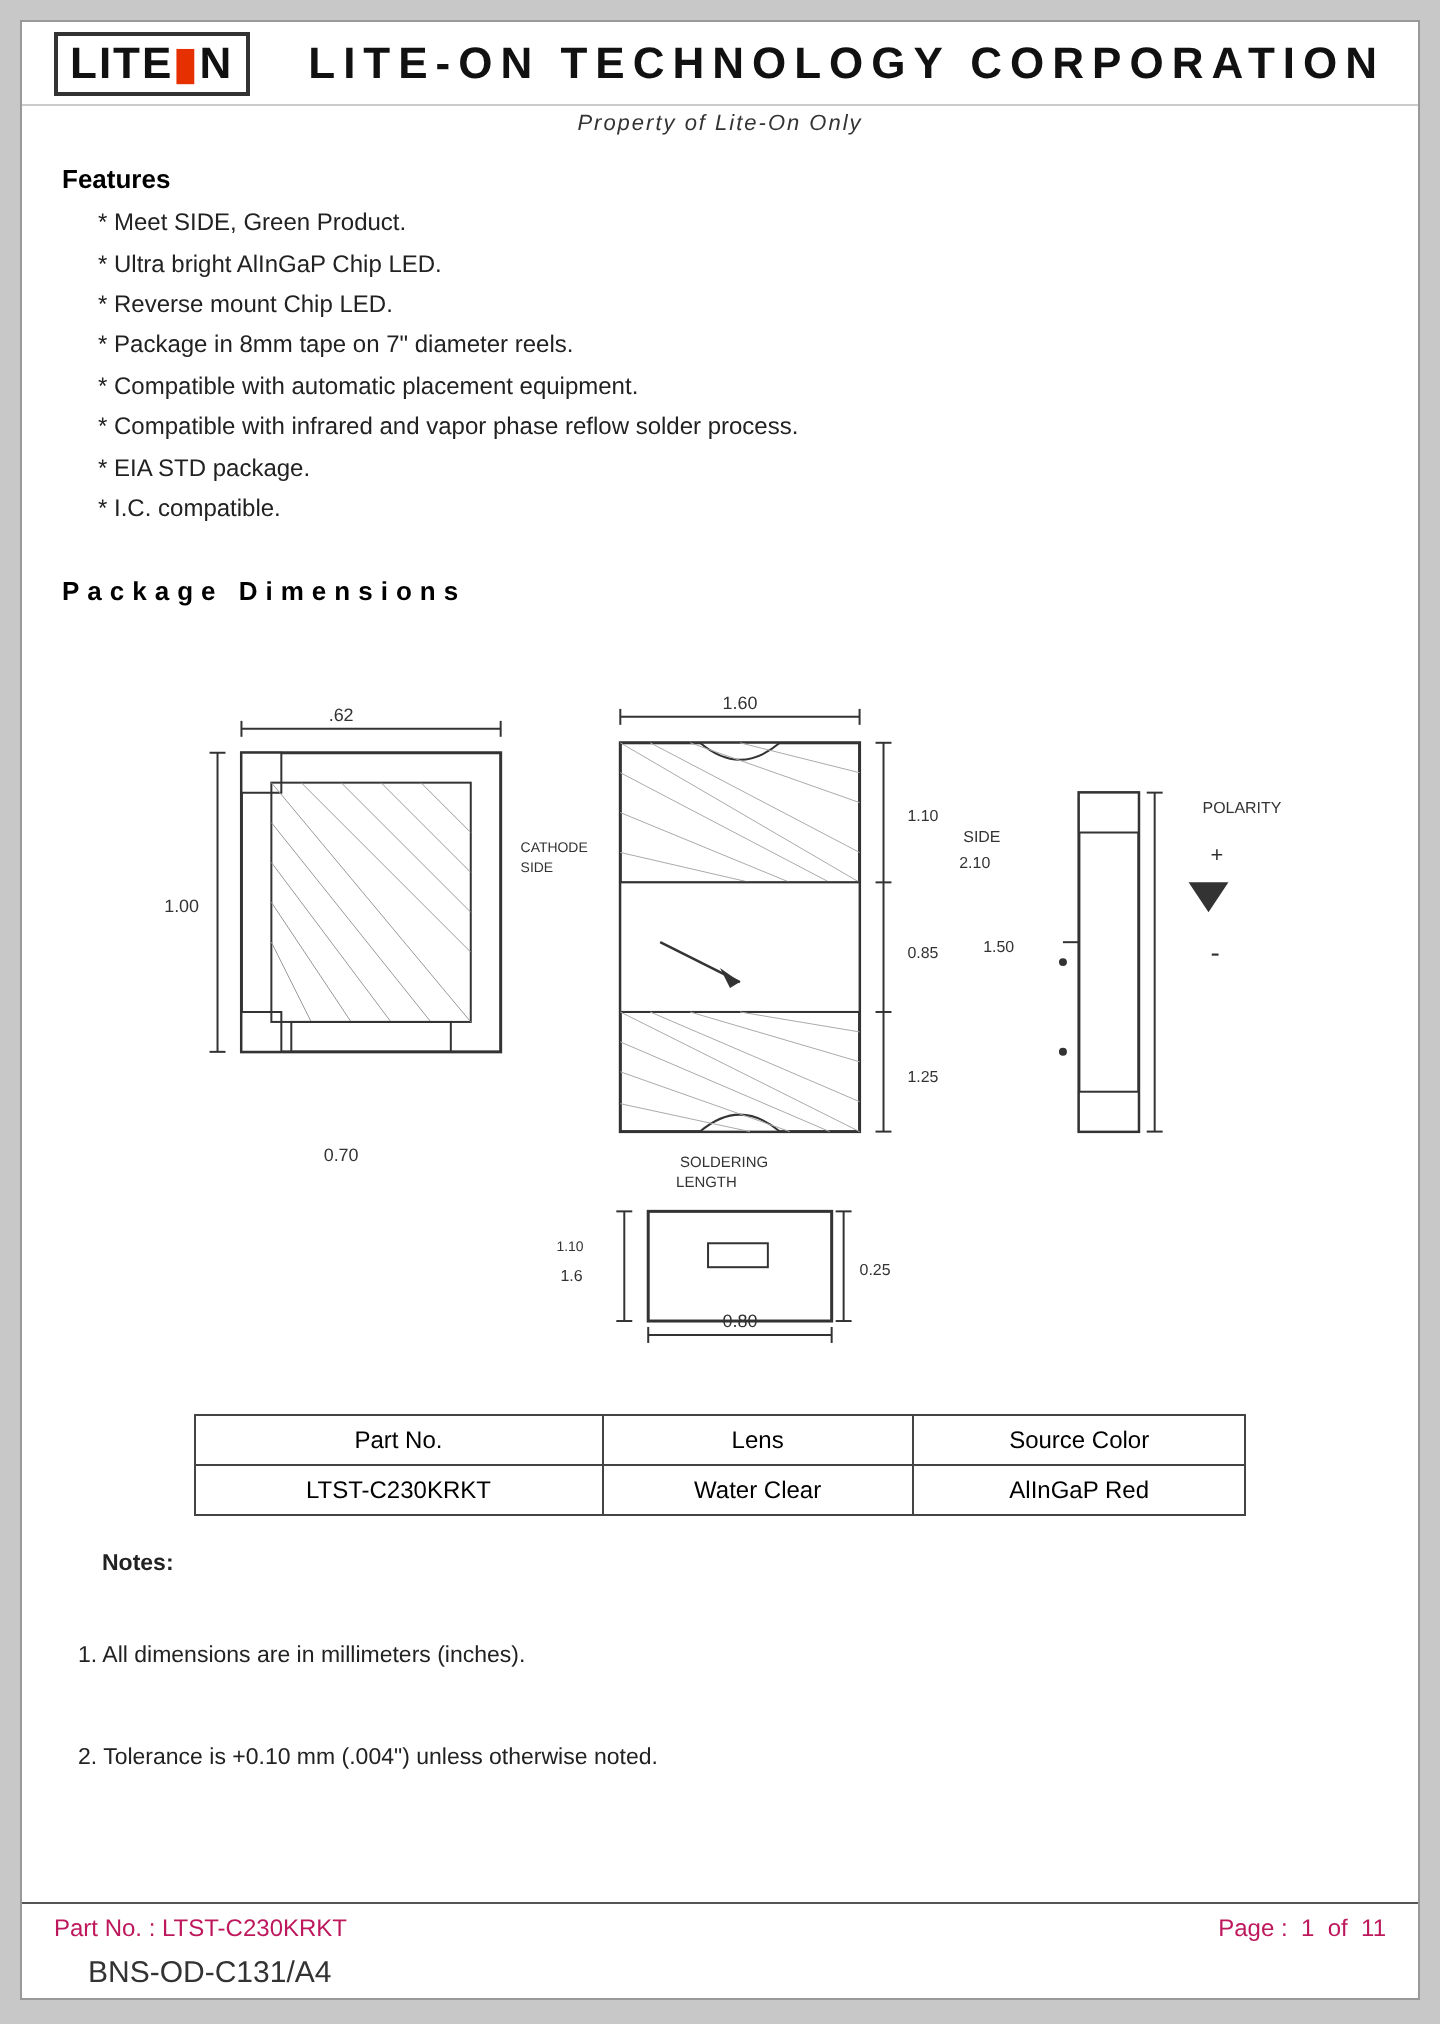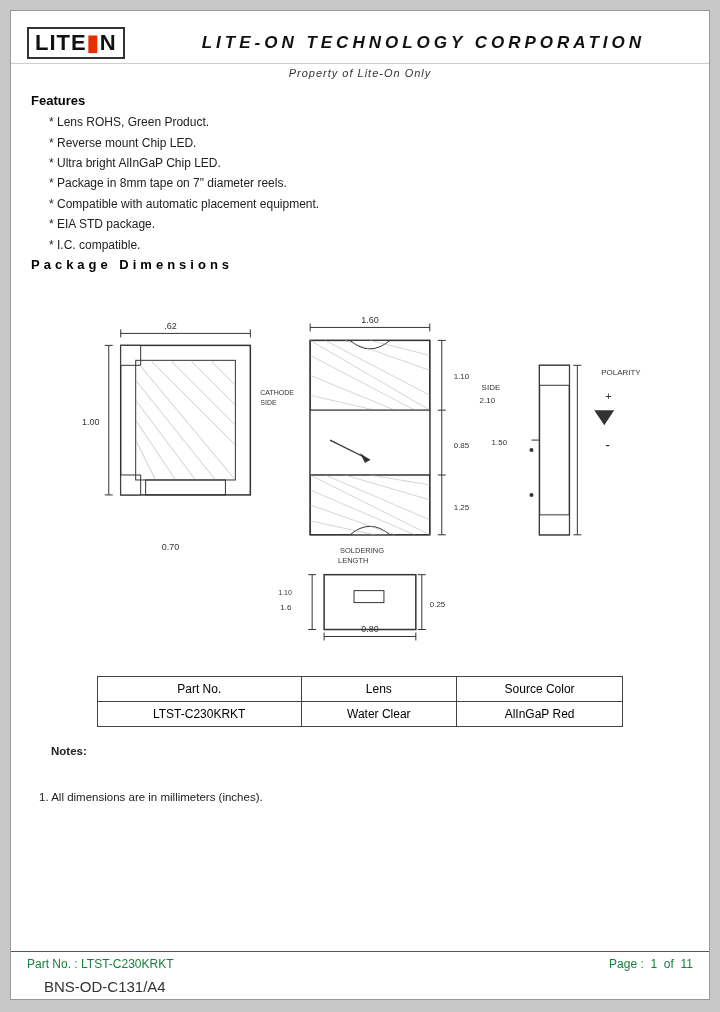--- a/index.html
+++ b/index.html
@@ -20,46 +20,45 @@
       min-height: 990px;
       border: 1px solid #999;
       display: flex;
       flex-direction: column;
     }
     
     .header {
       display: flex;
       align-items: center;
       justify-content: flex-end;
-      padding: 16px 16px 4px 16px;
+      padding: 5px 16px 4px 16px;
       border-bottom: 1px solid #ccc;
       gap: 29px;
     }
     .logo-area {
       display: flex;
       align-items: center;
     }
     .logo-box {
       border: 2.5px solid #333;
       padding: 2px 6px;
       font-size: 22px;
       font-weight: bold;
       font-family: 'Arial Black', Arial, sans-serif;
       letter-spacing: 1px;
       color: #111;
       line-height: 1.1;
     }
     .header-title {
-      font-size: 17px;
+      font-size: 22px;
       font-weight: bold;
       letter-spacing: 4px;
       color: #111;
       text-align: center;
       flex: 1;
-      font-style: italic;
     }
     .subtitle {
       text-align: center;
       font-size: 11px;
       color: #333;
       padding: 3px 0 6px 0;
       letter-spacing: 1px;
       font-style: italic;
     }
     
@@ -78,21 +77,21 @@
       font-size: 12px;
       line-height: 1.7;
       color: #222;
     }
     .features-list li::before {
       content: "* ";
     }
     .package-title {
       font-size: 13px;
       font-weight: bold;
-      margin-top: 2px;
+      margin-top: 24px;
       margin-bottom: 8px;
       letter-spacing: 4px;
     }
     
     .diagram-area {
       width: 100%;
       height: 380px;
       position: relative;
       margin-bottom: 16px;
     }
@@ -132,21 +131,21 @@
       margin-top: 30px;
     }
     
     .footer {
       border-top: 1px solid #555;
       display: flex;
       justify-content: space-between;
       align-items: center;
       padding: 5px 16px;
       font-size: 12px;
-      color: #15803d;
+      color: #be185d;
     }
     .footer-bottom {
       font-size: 15px;
       color: #333;
       padding: 2px 16px 4px 33px;
     }
   </style>
 </head>
 <body>
 
@@ -159,25 +158,26 @@
       </div>
     </div>
     <div class="header-title">LITE-ON   TECHNOLOGY   CORPORATION</div>
   </div>
   <div class="subtitle">Property of Lite-On Only</div>
 
   <div class="content">
 
     <div class="features-title">Features</div>
     <ul class="features-list">
-      <li>Lens ROHS, Green Product.</li>
+      <li>Meet SIDE, Green Product.</li>
+      <li>Ultra bright AlInGaP Chip LED.</li>
       <li>Reverse mount Chip LED.</li>
-      <li>Ultra bright AlInGaP Chip LED.</li>
       <li>Package in 8mm tape on 7" diameter reels.</li>
       <li>Compatible with automatic placement equipment.</li>
+      <li>Compatible with infrared and vapor phase reflow solder process.</li>
       <li>EIA STD package.</li>
       <li>I.C. compatible.</li>
     </ul>
 
     <div class="package-title">Package    Dimensions</div>
 
     <div class="diagram-area">
       <svg viewBox="0 0 660 370" xmlns="http://www.w3.org/2000/svg">
 
         <rect x="90" y="60" width="130" height="150" fill="none" stroke="#333" stroke-width="1.5"></rect>
@@ -325,20 +325,21 @@
           <td>LTST-C230KRKT</td>
           <td>Water Clear</td>
           <td>AlInGaP Red</td>
         </tr>
       </tbody>
     </table>
 
     <div class="notes-section">
       <div class="notes-title">Notes:</div>
       <p>1. All dimensions are in millimeters (inches).</p>
+      <p>2. Tolerance is +0.10 mm (.004") unless otherwise noted.</p>
     </div>
   </div>
 
   <div class="footer">
     <span>Part   No. : LTST-C230KRKT</span>
     <span>
       <span>Page :</span>
       &nbsp;<span>1</span>
       &nbsp;<span>of</span>
       &nbsp;<span>11</span>

